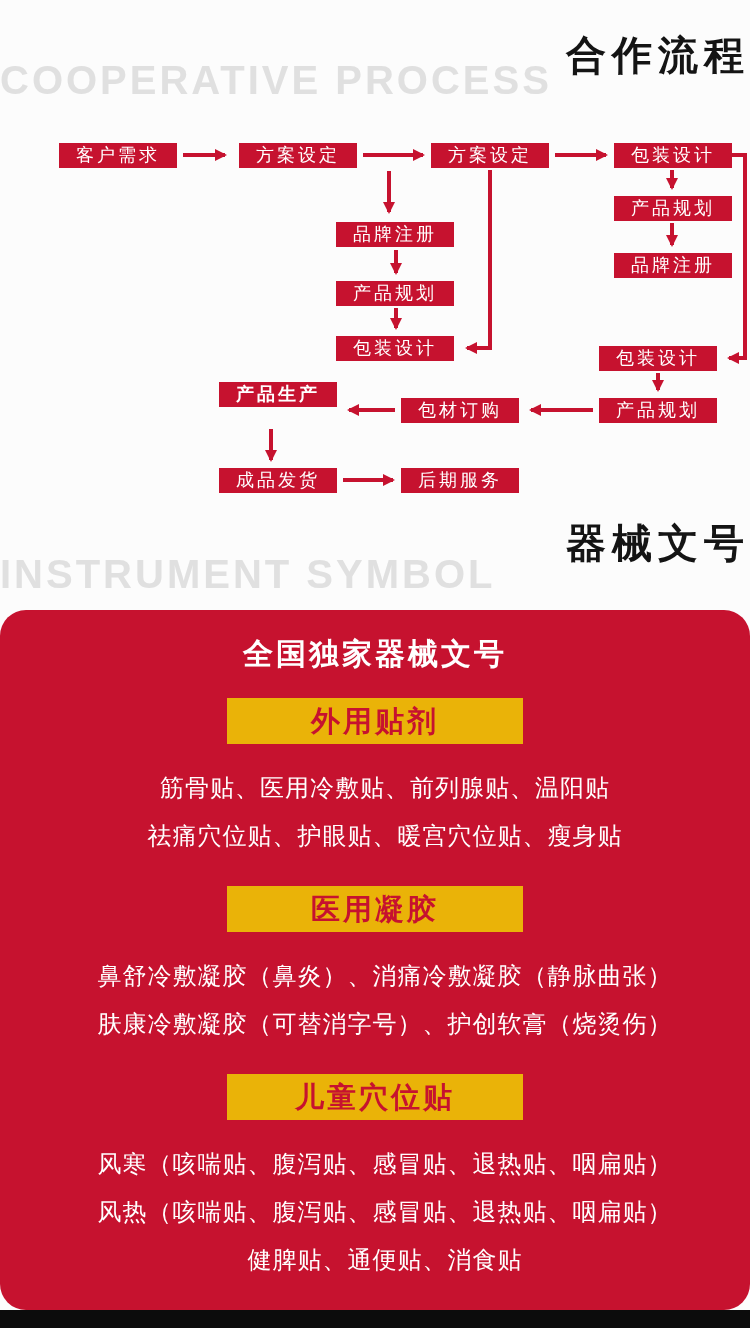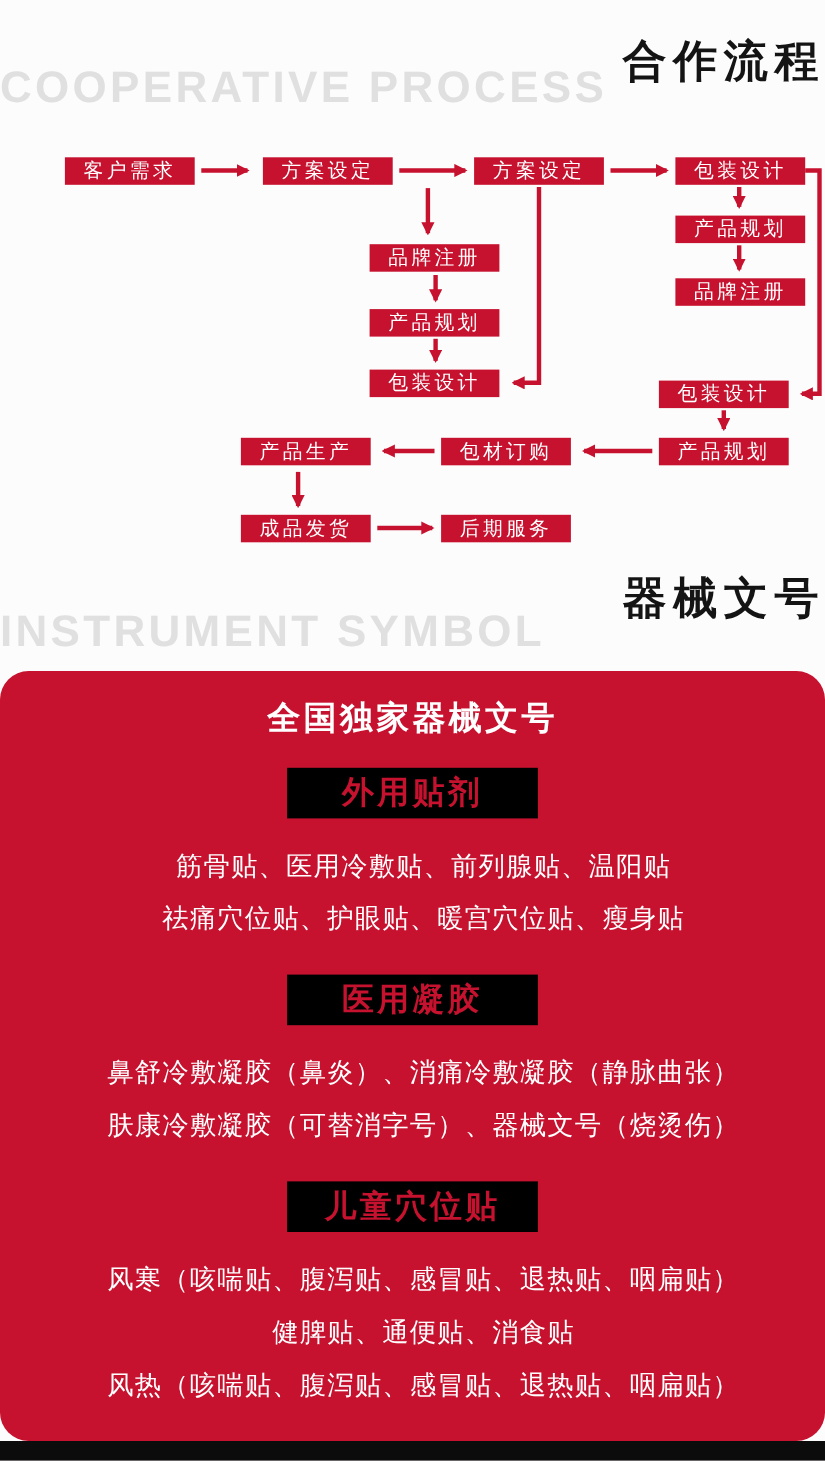--- a/index.html
+++ b/index.html
@@ -88,21 +88,21 @@
   .p-b3{left:400px;top:143px;}
   .p-b4{left:583px;top:143px;}
   .p-b5{left:305px;top:222px;}
   .p-b6{left:305px;top:281px;}
   .p-b7{left:305px;top:336px;}
   .p-b8{left:583px;top:196px;}
   .p-b9{left:583px;top:253px;}
   .p-b10{left:568px;top:346px;}
   .p-b11{left:568px;top:398px;}
   .p-b12{left:370px;top:398px;}
-  .p-b13{left:188px;top:398px;}
+  .p-b13{left:188px;top:382px;font-weight:bold;}
   .p-b14{left:188px;top:468px;}
   .p-b15{left:370px;top:468px;}
 
   
   .red-section{
     position:absolute;
     top:610px;left:0;
     width:750px;
     height:700px;
     background:var(--accent);
@@ -113,25 +113,25 @@
   .red-heading{
     margin:0;
     text-align:center;
     color:#fff;
     font-size:30px;
     line-height:36px;
     font-weight:bold;
     letter-spacing:3px;
   }
   .pill{
-    width:228px;
+    width:296px;
     height:46px;
     line-height:46px;
     margin:26px auto 0;
-    background:#000000;
+    background:#eab308;
     color:var(--accent);
     font-size:29px;
     font-weight:bold;
     letter-spacing:3px;
     text-align:center;
   }
   .group-lines{margin-top:20px;}
   .line{
     text-align:center;
     color:#fff;
@@ -208,25 +208,25 @@
 
     <div class="pill">外用贴剂</div>
     <div class="group-lines">
       <div class="line">筋骨贴、医用冷敷贴、前列腺贴、温阳贴</div>
       <div class="line">祛痛穴位贴、护眼贴、暖宫穴位贴、瘦身贴</div>
     </div>
 
     <div class="pill">医用凝胶</div>
     <div class="group-lines">
       <div class="line">鼻舒冷敷凝胶（鼻炎）、消痛冷敷凝胶（静脉曲张）</div>
-      <div class="line">肤康冷敷凝胶（可替消字号）、器械文号（烧烫伤）</div>
+      <div class="line">肤康冷敷凝胶（可替消字号）、护创软膏（烧烫伤）</div>
     </div>
 
     <div class="pill">儿童穴位贴</div>
     <div class="group-lines">
       <div class="line">风寒（咳喘贴、腹泻贴、感冒贴、退热贴、咽扁贴）</div>
+      <div class="line">风热（咳喘贴、腹泻贴、感冒贴、退热贴、咽扁贴）</div>
       <div class="line">健脾贴、通便贴、消食贴</div>
-      <div class="line">风热（咳喘贴、腹泻贴、感冒贴、退热贴、咽扁贴）</div>
     </div>
   </section>
 
   <footer class="bottom-bar"></footer>
 </div>
 
 </body></html>

